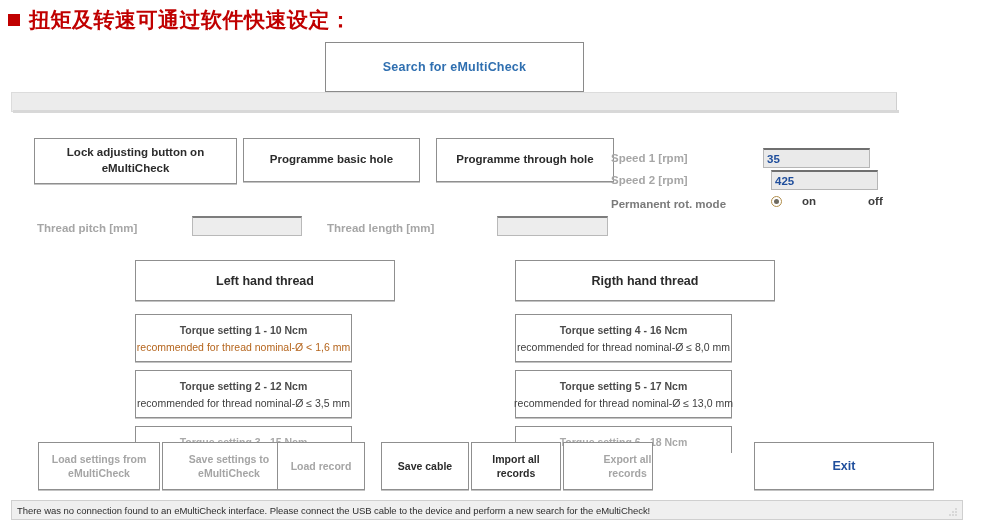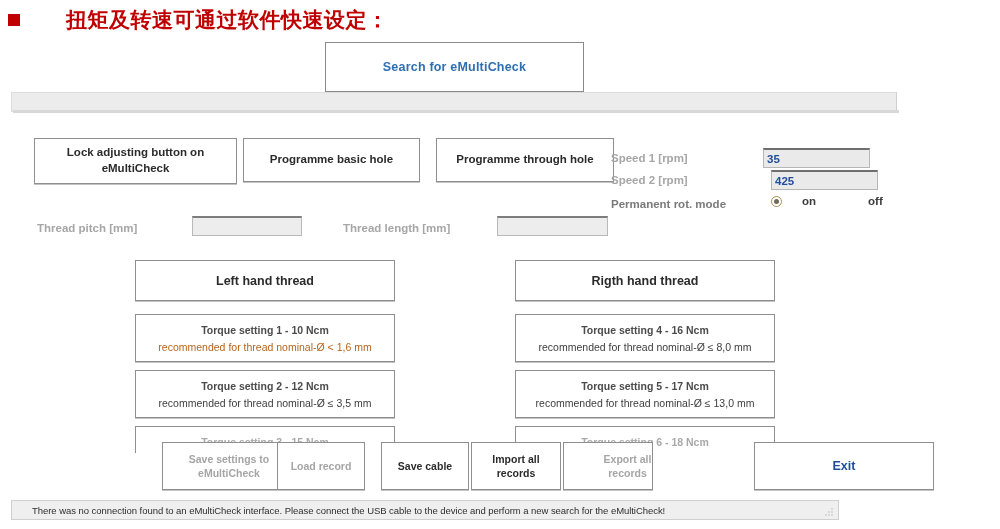--- a/index.html
+++ b/index.html
@@ -30,21 +30,20 @@
     height: 12px;
     background: #c00000;
     display: block;
   }
   #slide-heading .htext {
     font-size: 21px;
     font-weight: bold;
     color: #c00000;
     letter-spacing: 0.5px;
     white-space: nowrap;
-    margin-left: 37px;
   }
 
   
   #app-window {
     position: absolute;
     left: 0px;
     top: 36px;
     width: 1000px;
     height: 493px;
     background: #ffffff;
@@ -130,21 +129,21 @@
 
   
   .field-label {
     position: absolute;
     font-size: 11.5px;
     font-weight: bold;
     color: #a6a6a6;
     white-space: nowrap;
   }
   #lbl-thread-pitch  { left: 26px;  top: 108px; }
-  #lbl-thread-length { left: 332px; top: 108px; }
+  #lbl-thread-length { left: 316px; top: 108px; }
 
   .field-input {
     position: absolute;
     background: #ededed;
     border: 1px solid #b9b9b9;
     border-top: 2px solid #7d7d7d;
     box-sizing: border-box;
     font-size: 11.5px;
     color: #6a6a6a;
     padding: 0 4px;
@@ -232,21 +231,21 @@
   .hand-header .lbl {
     font-size: 12.5px;
     font-weight: bold;
     color: #2b2b2b;
   }
   #hdr-left-hand  { left: 124px; top: 146px; }
   #hdr-right-hand { left: 504px; top: 146px; }
 
   .torque-box {
     position: absolute;
-    width: 260px;
+    width: 217px;
     height: 48px;
     background: #ffffff;
     border: 1px solid #8f8f8f;
     box-shadow: 0 1px 0 #c3c3c3;
     box-sizing: border-box;
     display: flex;
     flex-direction: column;
     align-items: center;
     justify-content: center;
     gap: 5px;
@@ -310,28 +309,28 @@
   #act-save-record   { left: 381px; width: 88px;  }
   #act-import-all    { left: 471px; width: 90px;  }
   #act-export-all    { left: 563px; width: 90px; padding-left: 39px;  }
   #act-exit          { left: 732px; width: 180px; margin-left: 22px; }
 
   
   #status-bar {
     position: absolute;
     left: 11px;
     top: 464px;
-    width: 828px;
+    width: 952px;
     height: 20px;
     background: #efefef;
     border: 1px solid #cfcfcf;
     box-sizing: border-box;
     display: flex;
     align-items: center;
-    padding: 0 20px;
+    padding: 0 5px;
     overflow: hidden;
   }
   #status-text {
     font-size: 9.5px;
     color: #2e2e2e;
     white-space: nowrap;
     letter-spacing: -0.05px;
   }
   #status-grip {
     position: absolute;
@@ -423,20 +422,23 @@
       <span class="t-sub">recommended for thread nominal-Ø ≤ 13,0 mm</span>
     </div>
     <div class="torque-box col-right row-3">
       <span class="t-title dim">Torque setting 6 - 18 Ncm</span>
       <span class="t-sub bold">recommended for thread nominal-Ø ≤ 29,0 mm</span>
     </div>
 
   </div>
 
   <div id="bottom-row">
+    <div class="action-btn" id="act-load-settings">
+      <span class="lbl dim">Load settings from eMultiCheck</span>
+    </div>
     <div class="action-btn" id="act-save-settings">
       <span class="lbl dim">Save settings to eMultiCheck</span>
     </div>
     <div class="action-btn" id="act-load-record">
       <span class="lbl dim">Load record</span>
     </div>
     <div class="action-btn" id="act-save-record">
       <span class="lbl">Save cable</span>
     </div>
     <div class="action-btn" id="act-import-all">

